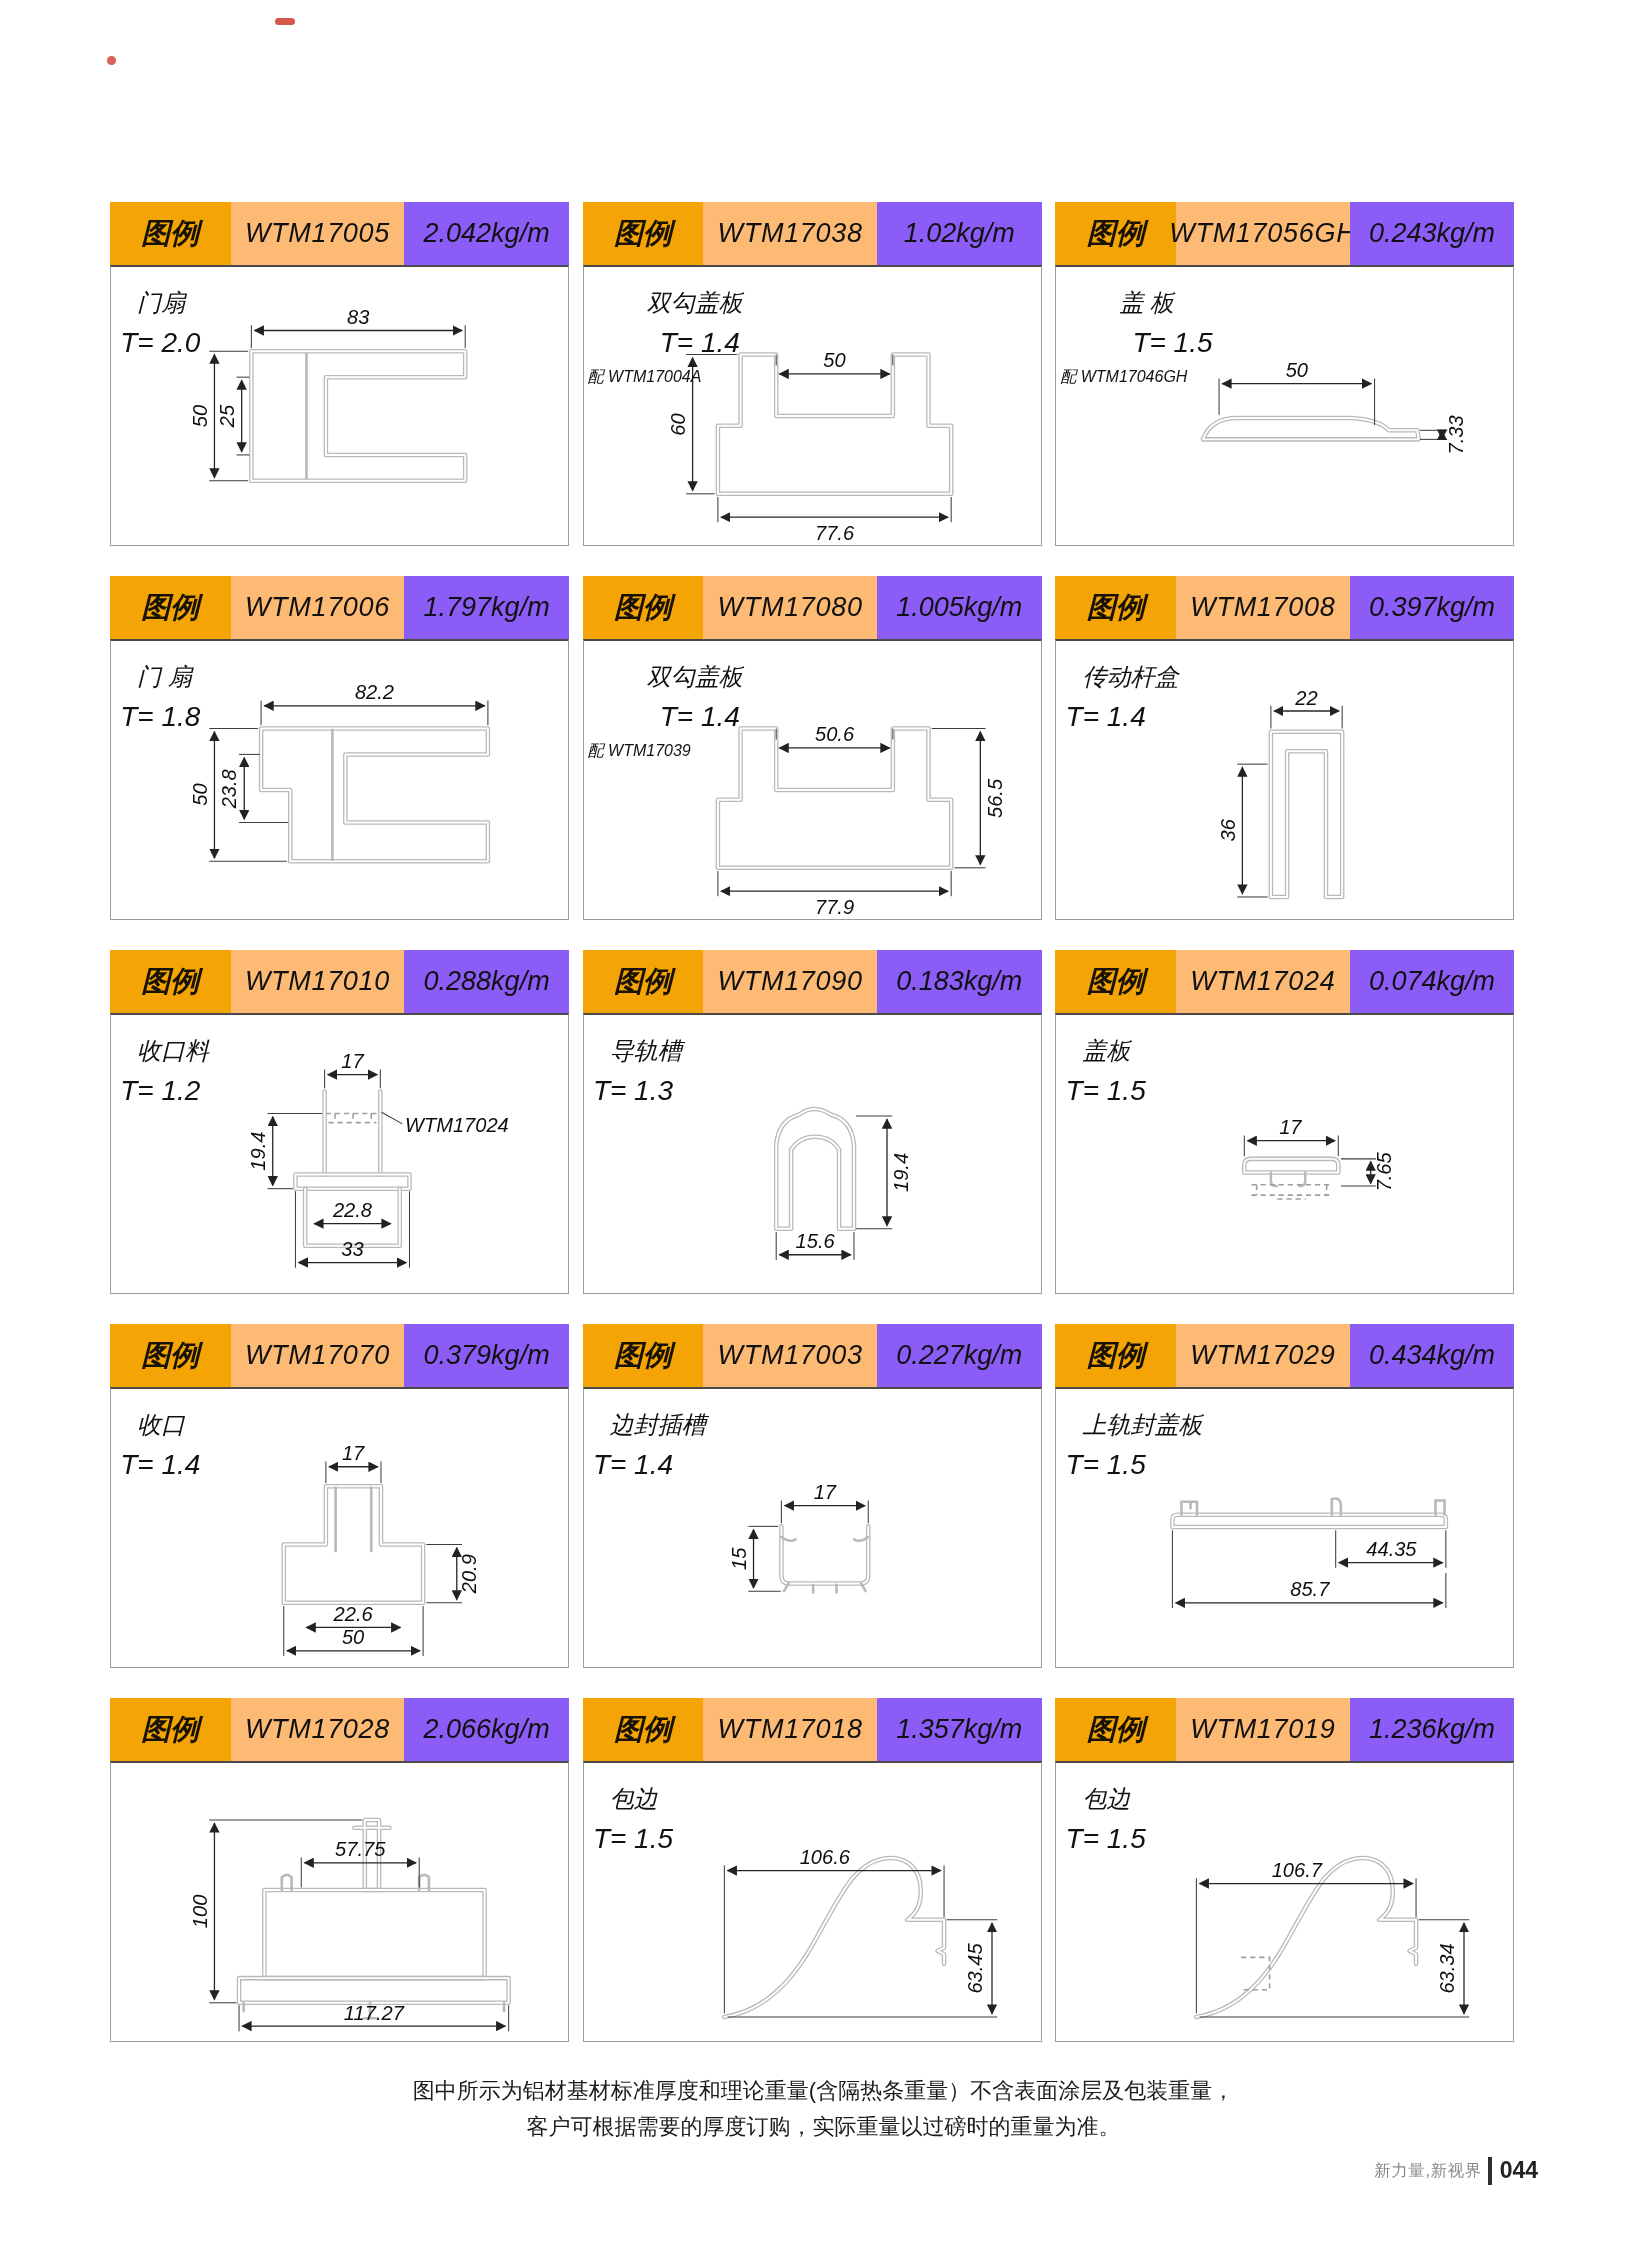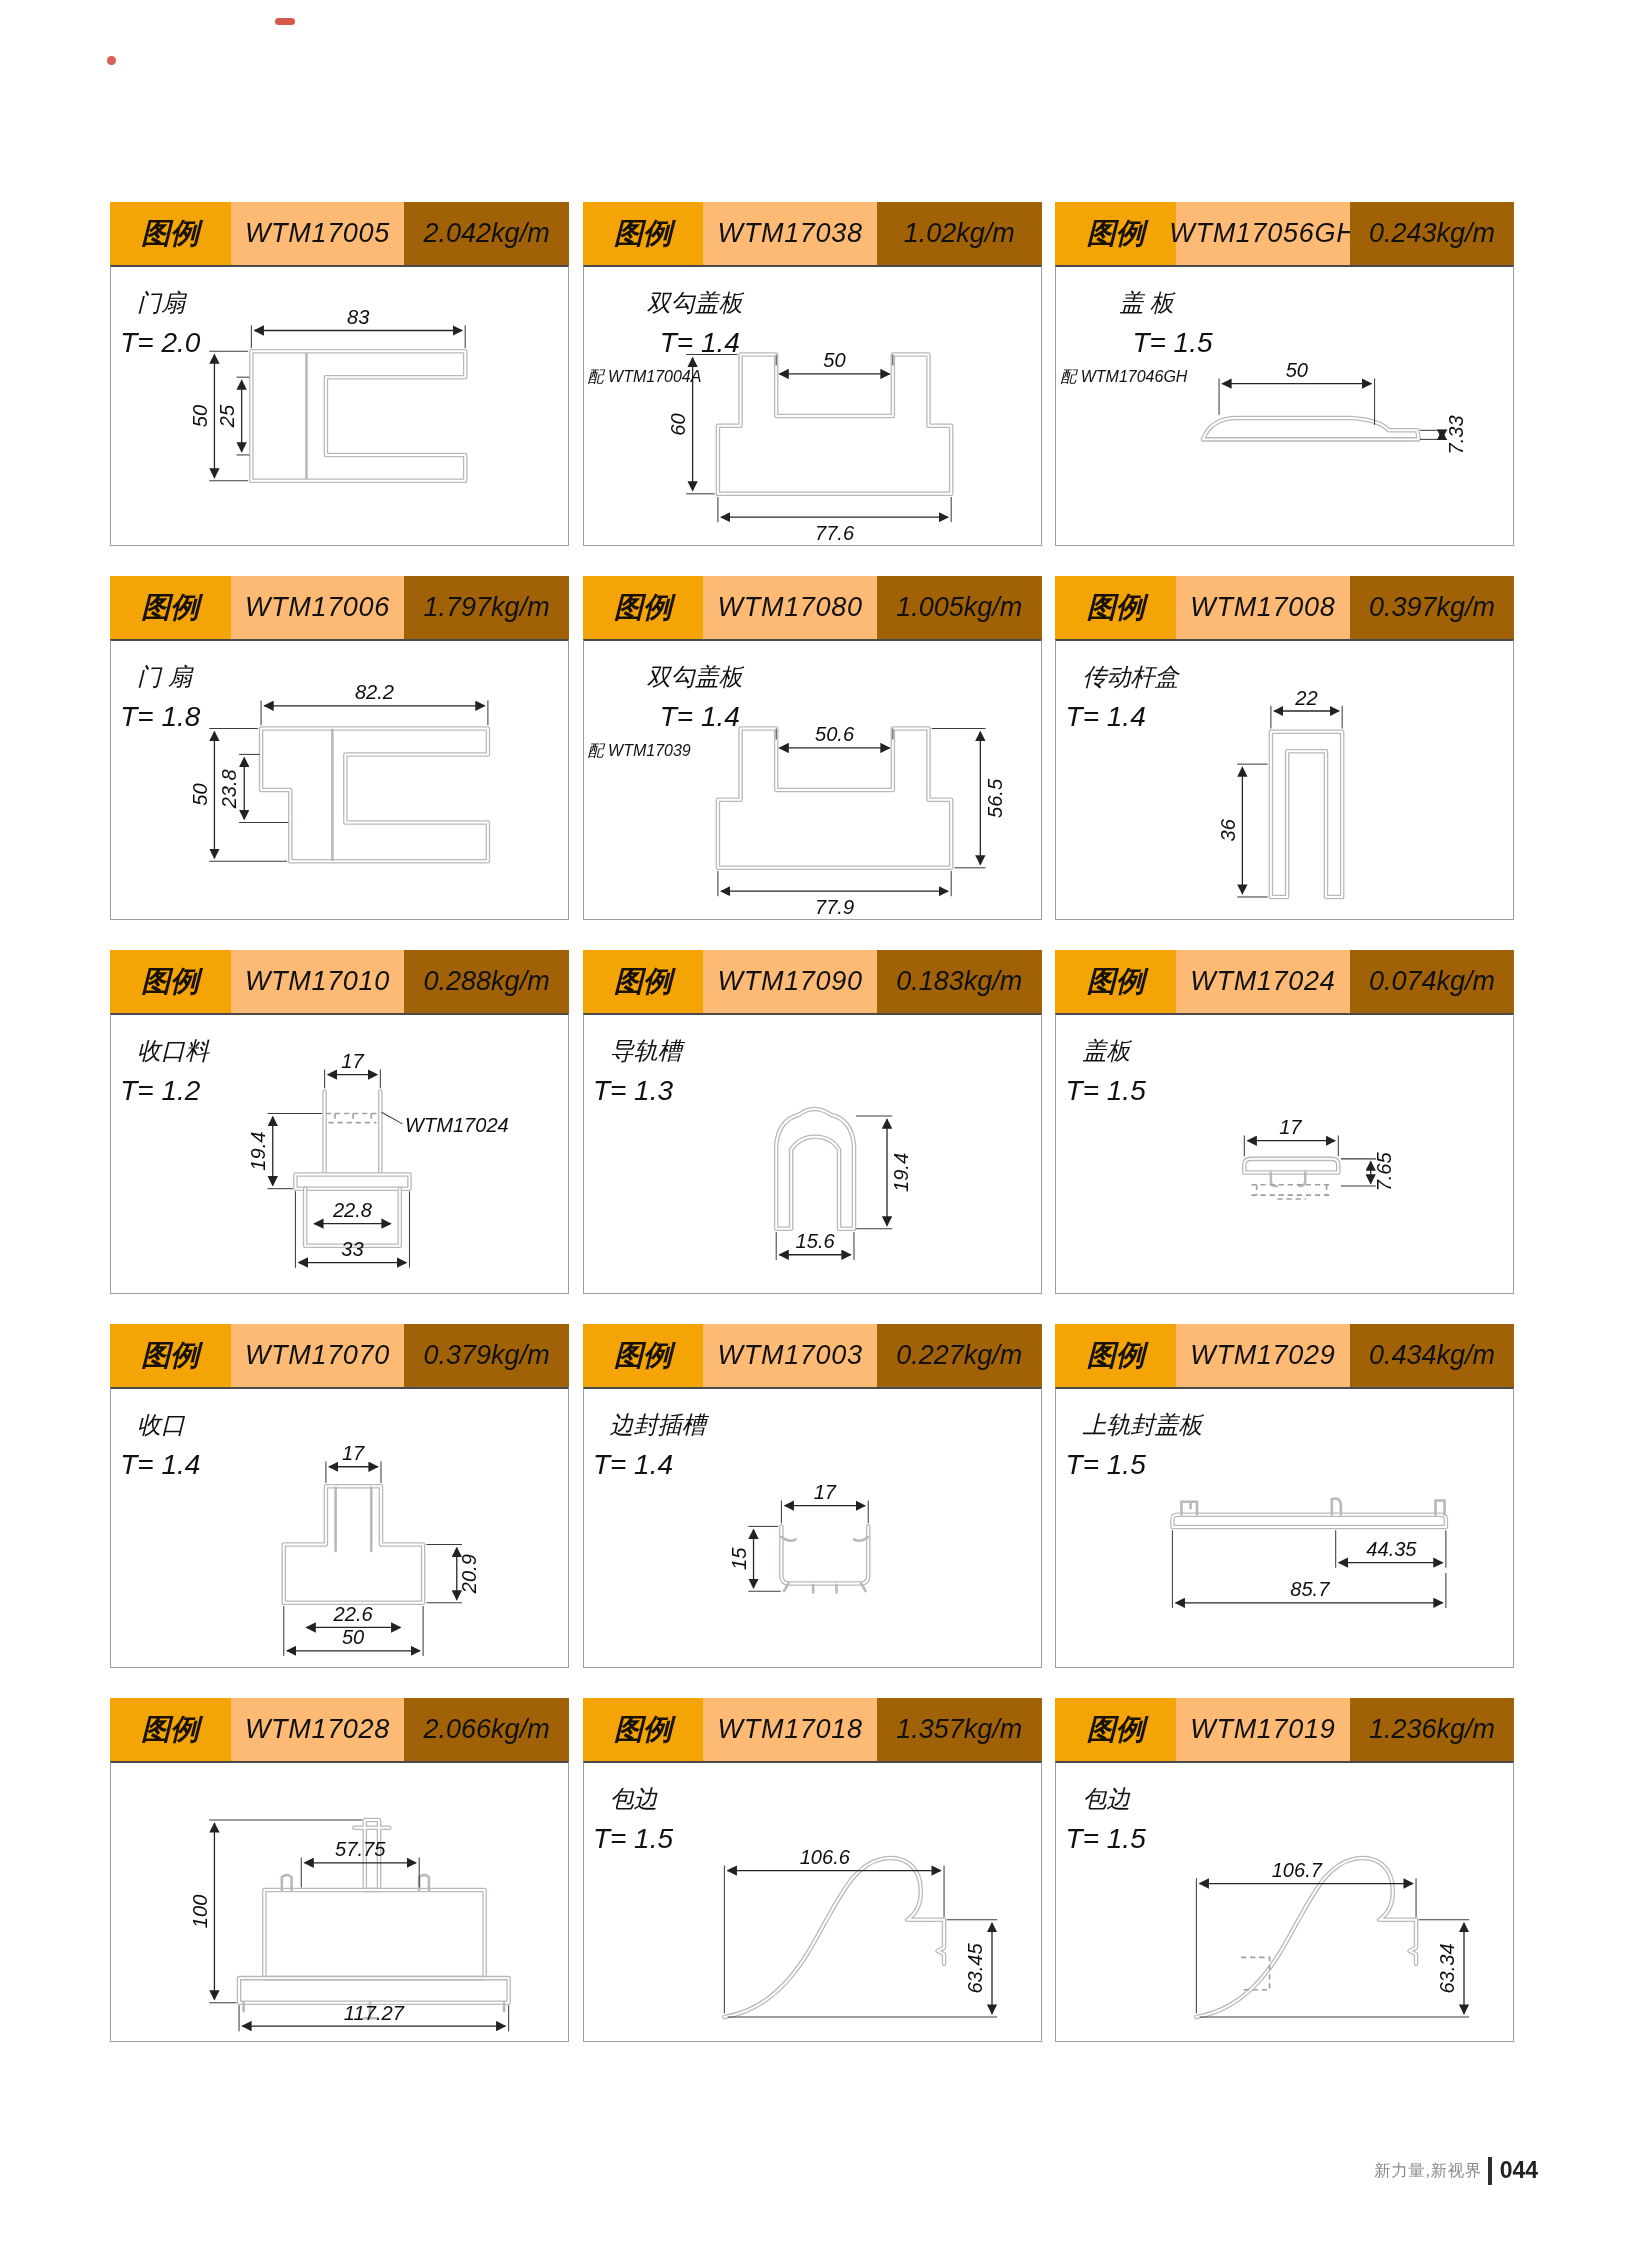--- a/index.html
+++ b/index.html
@@ -5,21 +5,21 @@
   html,body{margin:0;padding:0;background:#ffffff;}
   .page{position:relative;width:1647px;height:2250px;background:#ffffff;overflow:hidden;
         font-family:"Liberation Sans","DejaVu Sans",sans-serif;color:#111;}
   .grid{position:absolute;left:110px;top:202px;width:1406px;display:grid;
         grid-template-columns:repeat(3,459px);column-gap:13.7px;row-gap:30px;grid-auto-rows:344px;font-style:italic;}
   .cell{display:flex;flex-direction:column;box-sizing:border-box;}
   .hdr{display:flex;height:63px;flex:0 0 63px;}
   .chip{display:flex;align-items:center;justify-content:center;box-sizing:border-box;height:63px;}
   .legend{width:26.3%;background:#F5A405;font-weight:bold;font-size:29px;color:#181204;}
   .model{width:37.8%;background:#fdba74;font-size:27px;letter-spacing:0.7px;}
-  .weight{width:35.9%;background:#a16207;font-size:27px;}
+  .weight{width:35.9%;background:#8b5cf6;font-size:27px;}
   .body{position:relative;flex:1;background:#ffffff;border:1.3px solid #9b9da0;border-top:2px solid #4a4a4a;box-sizing:border-box;}
   .meta{position:absolute;left:0;top:11px;z-index:2;line-height:1.5;}
   .pname{font-size:24px;padding:6.5px 0 0 26px;white-space:pre;}
   .pthk{font-size:28px;padding:1.3px 0 0 9.2px;}
   .pmatch{font-size:16px;padding:1.3px 0 0 3.9px;white-space:nowrap;}
   .meta.c .pname{padding-left:63px;}
   .meta.c .pthk{padding-left:76px;}
   .dwg{position:absolute;left:0;top:0;width:100%;height:100%;}
   
   .pf{stroke:#b6babe;stroke-width:7;fill:none;stroke-linejoin:round;stroke-linecap:round;}
@@ -540,20 +540,24 @@
             <line class="ext" x1="220" y1="392" x2="636" y2="392"></line>
             <line class="dim" x1="628" y1="247" x2="628" y2="387" marker-start="url(#arr)" marker-end="url(#arr)"></line>
             <text class="dt" transform="rotate(-90 612 317)" x="612" y="317">63.34</text>
           </g>
         </svg>
       </div>
     </div>
 
   </div>
 
+  <div class="footer">
+    <div>图中所示为铝材基材标准厚度和理论重量(含隔热条重量）不含表面涂层及包装重量，</div>
+    <div>客户可根据需要的厚度订购，实际重量以过磅时的重量为准。</div>
+  </div>
 
   <div class="brand">
     <span class="brand-small">新力量,新视界</span>
     <span class="brand-bar"></span>
     <span class="brand-num">044</span>
   </div>
 </div>
 
 
 </body></html>

